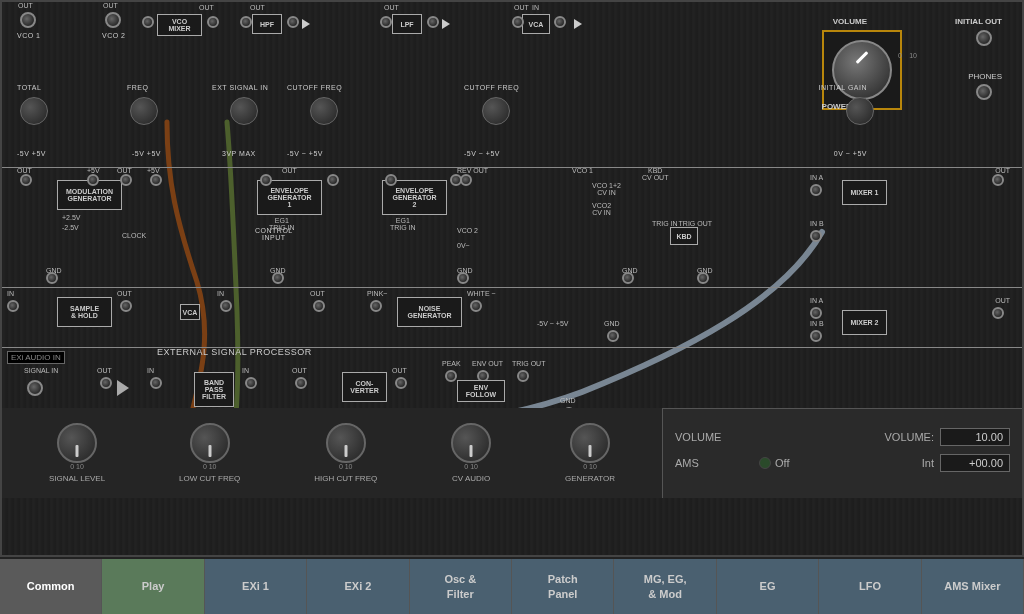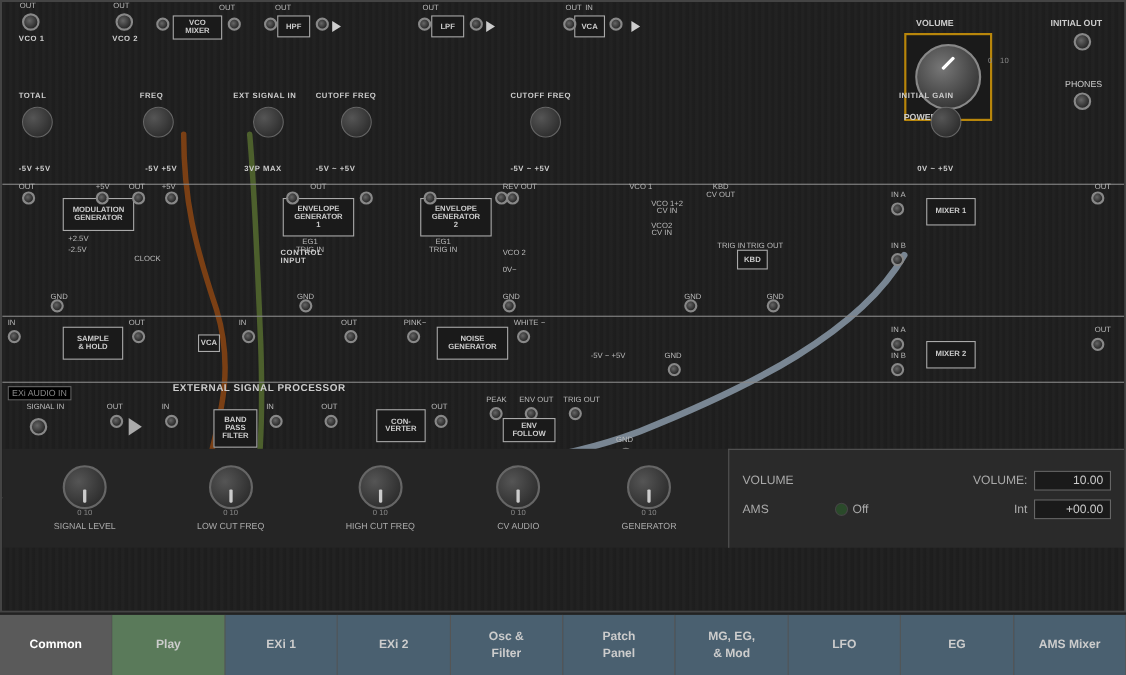--- a/index.html
+++ b/index.html
@@ -32,23 +32,23 @@
         rgba(0,0,0,0.01) 4px,
         rgba(0,0,0,0.02) 6px
       ), #1e1e1e;
     }
 
     
     .module-label {
       position: absolute;
       color: #ccc;
       font-size: 7px;
-      font-weight: bold;
+      font-weight: normal;
       letter-spacing: 0.5px;
-      text-align: left;
+      text-align: center;
       white-space: nowrap;
     }
 
     
     .knob {
       position: absolute;
       border-radius: 50%;
       background: radial-gradient(circle at 35% 35%, #555, #222);
       border: 1px solid #666;
     }
@@ -629,16 +629,16 @@
   <div class="tab-item active">Common</div>
   <div class="tab-item play">Play</div>
   <div class="tab-item">EXi 1</div>
   <div class="tab-item">EXi 2</div>
   <div class="tab-item" style="white-space:pre-line;">Osc &amp;
 Filter</div>
   <div class="tab-item" style="white-space:pre-line;">Patch
 Panel</div>
   <div class="tab-item" style="white-space:pre-line;">MG, EG,
 &amp; Mod</div>
+  <div class="tab-item">EG</div>
   <div class="tab-item">LFO</div>
-  <div class="tab-item">EG</div>
   <div class="tab-item">AMS Mixer</div>
 </div>
 
 </body></html>

